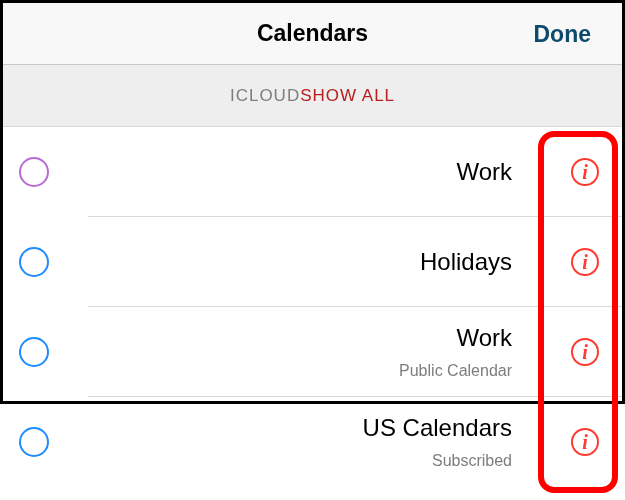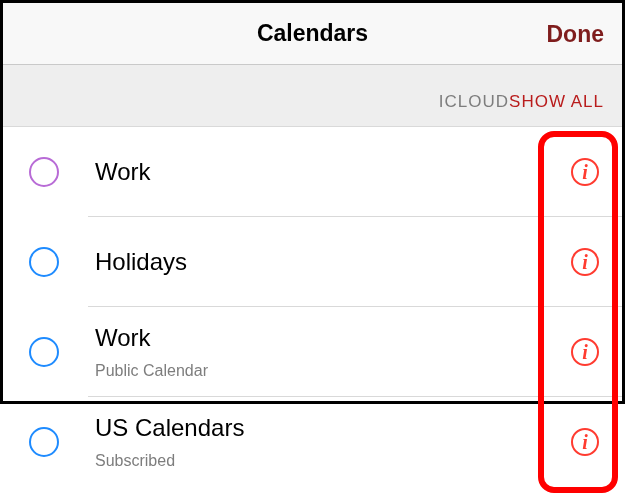--- a/index.html
+++ b/index.html
@@ -14,55 +14,56 @@
       justify-content: center;
       position: relative;
     }
     .navbar-title {
       font-size: 23px;
       font-weight: 700;
       color: #000;
     }
     .navbar-done {
       position: absolute;
-      right: 18px;
+      right: 31px;
       top: 50%;
       transform: translateY(-50%);
       font-size: 23px;
       font-weight: 600;
-      color: #7f1d1d;
+      color: #0c4a6e;
       cursor: pointer;
     }
     .section-header {
       height: 62px;
       background: #eeeeee;
       border-bottom: 1px solid #d9d9d9;
       display: flex;
       align-items: flex-end;
-      justify-content: flex-end;
-      padding: 0 18px 14px 18px;
+      justify-content: center;
+      padding: 0 18px 20px 18px;
     }
     .section-header-label {
       font-size: 17px;
       letter-spacing: 1px;
       color: #7d7d7d;
     }
     .section-header-action {
       font-size: 17px;
       letter-spacing: 1px;
       color: #b91c1c;
       cursor: pointer;
     }
     .list { }
     .row {
       display: flex;
       align-items: center;
       min-height: 90px;
-      padding-left: 26px;
+      padding-left: 16px;
       position: relative;
+      text-align: right;
     }
     .row-divider {
       position: absolute;
       left: 85px;
       right: 0;
       bottom: 0;
       height: 1px;
       background: #d9d9d9;
     }
     .check-circle {

